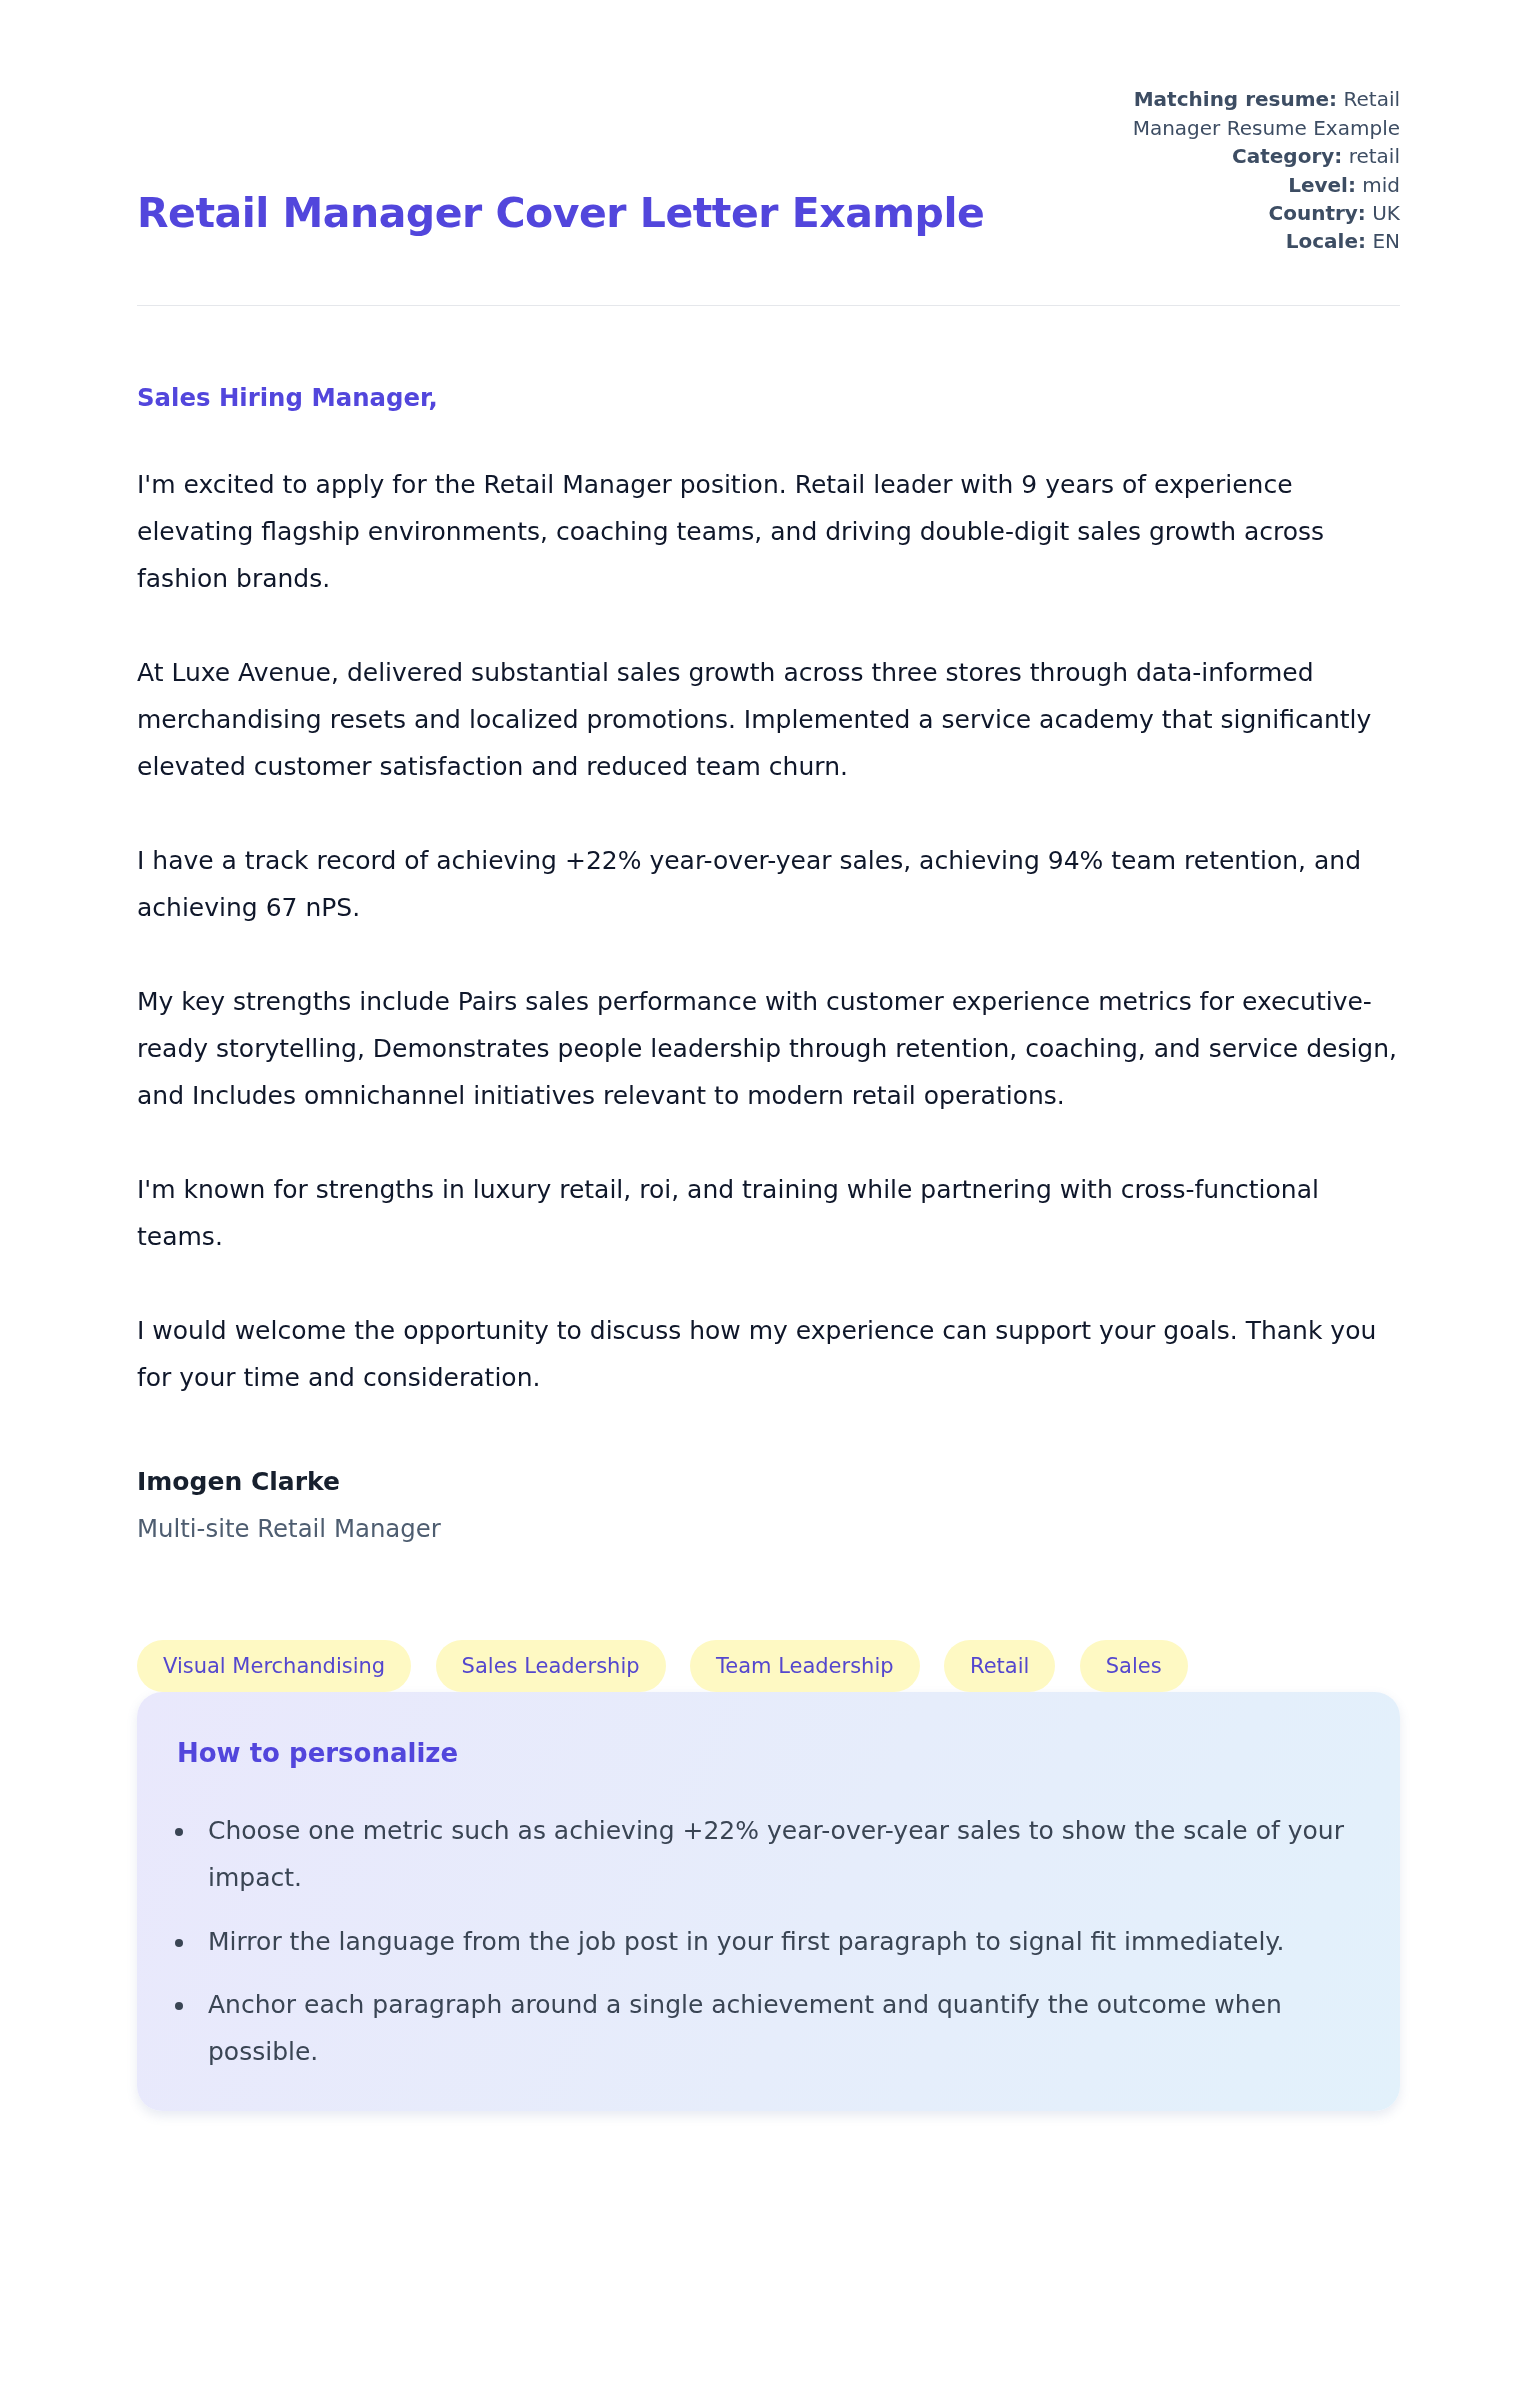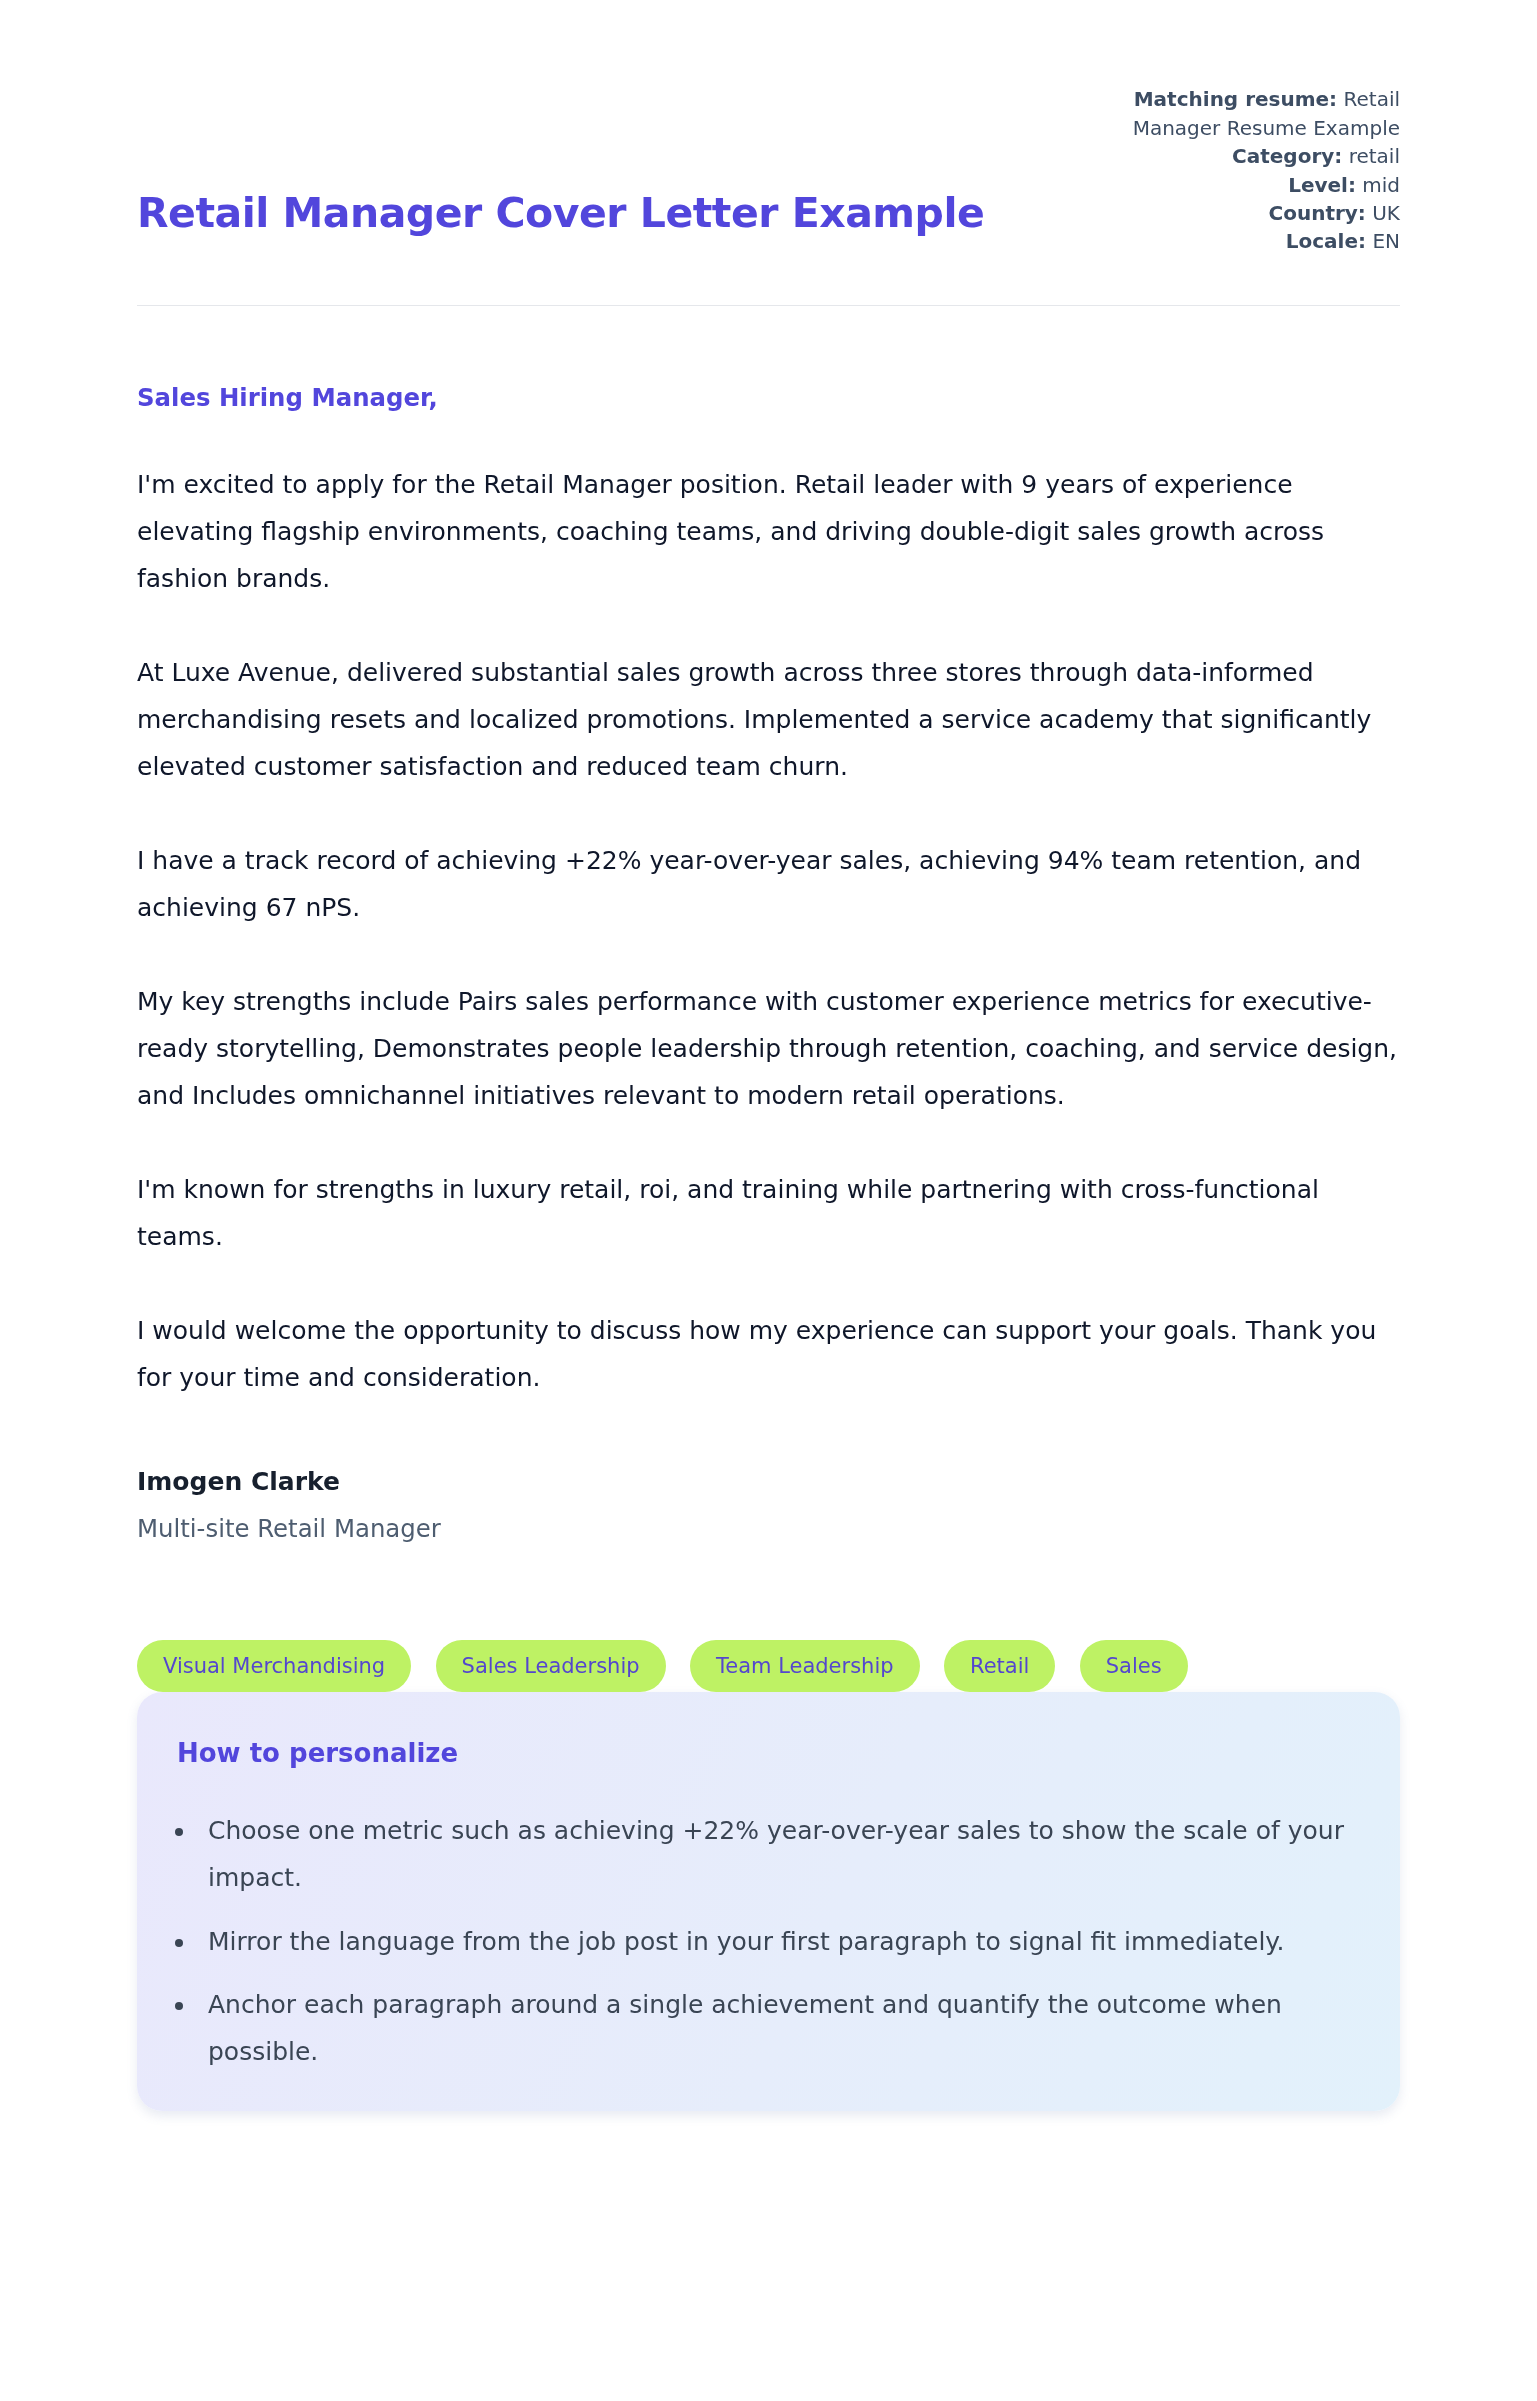--- a/index.html
+++ b/index.html
@@ -93,21 +93,21 @@
 
   
   .tags {
     margin-top: 94px;
     display: flex;
     flex-wrap: wrap;
     gap: 24.4px;
   }
   .tag-pill {
     display: inline-block;
-    background: #bef264;
+    background: #fef9c3;
     color: #5447ce;
     font-size: 21px;
     line-height: 1;
     padding: 15.4px 26px;
     border-radius: 27px;
     cursor: pointer;
   }
 
   
   .personalize-box {

